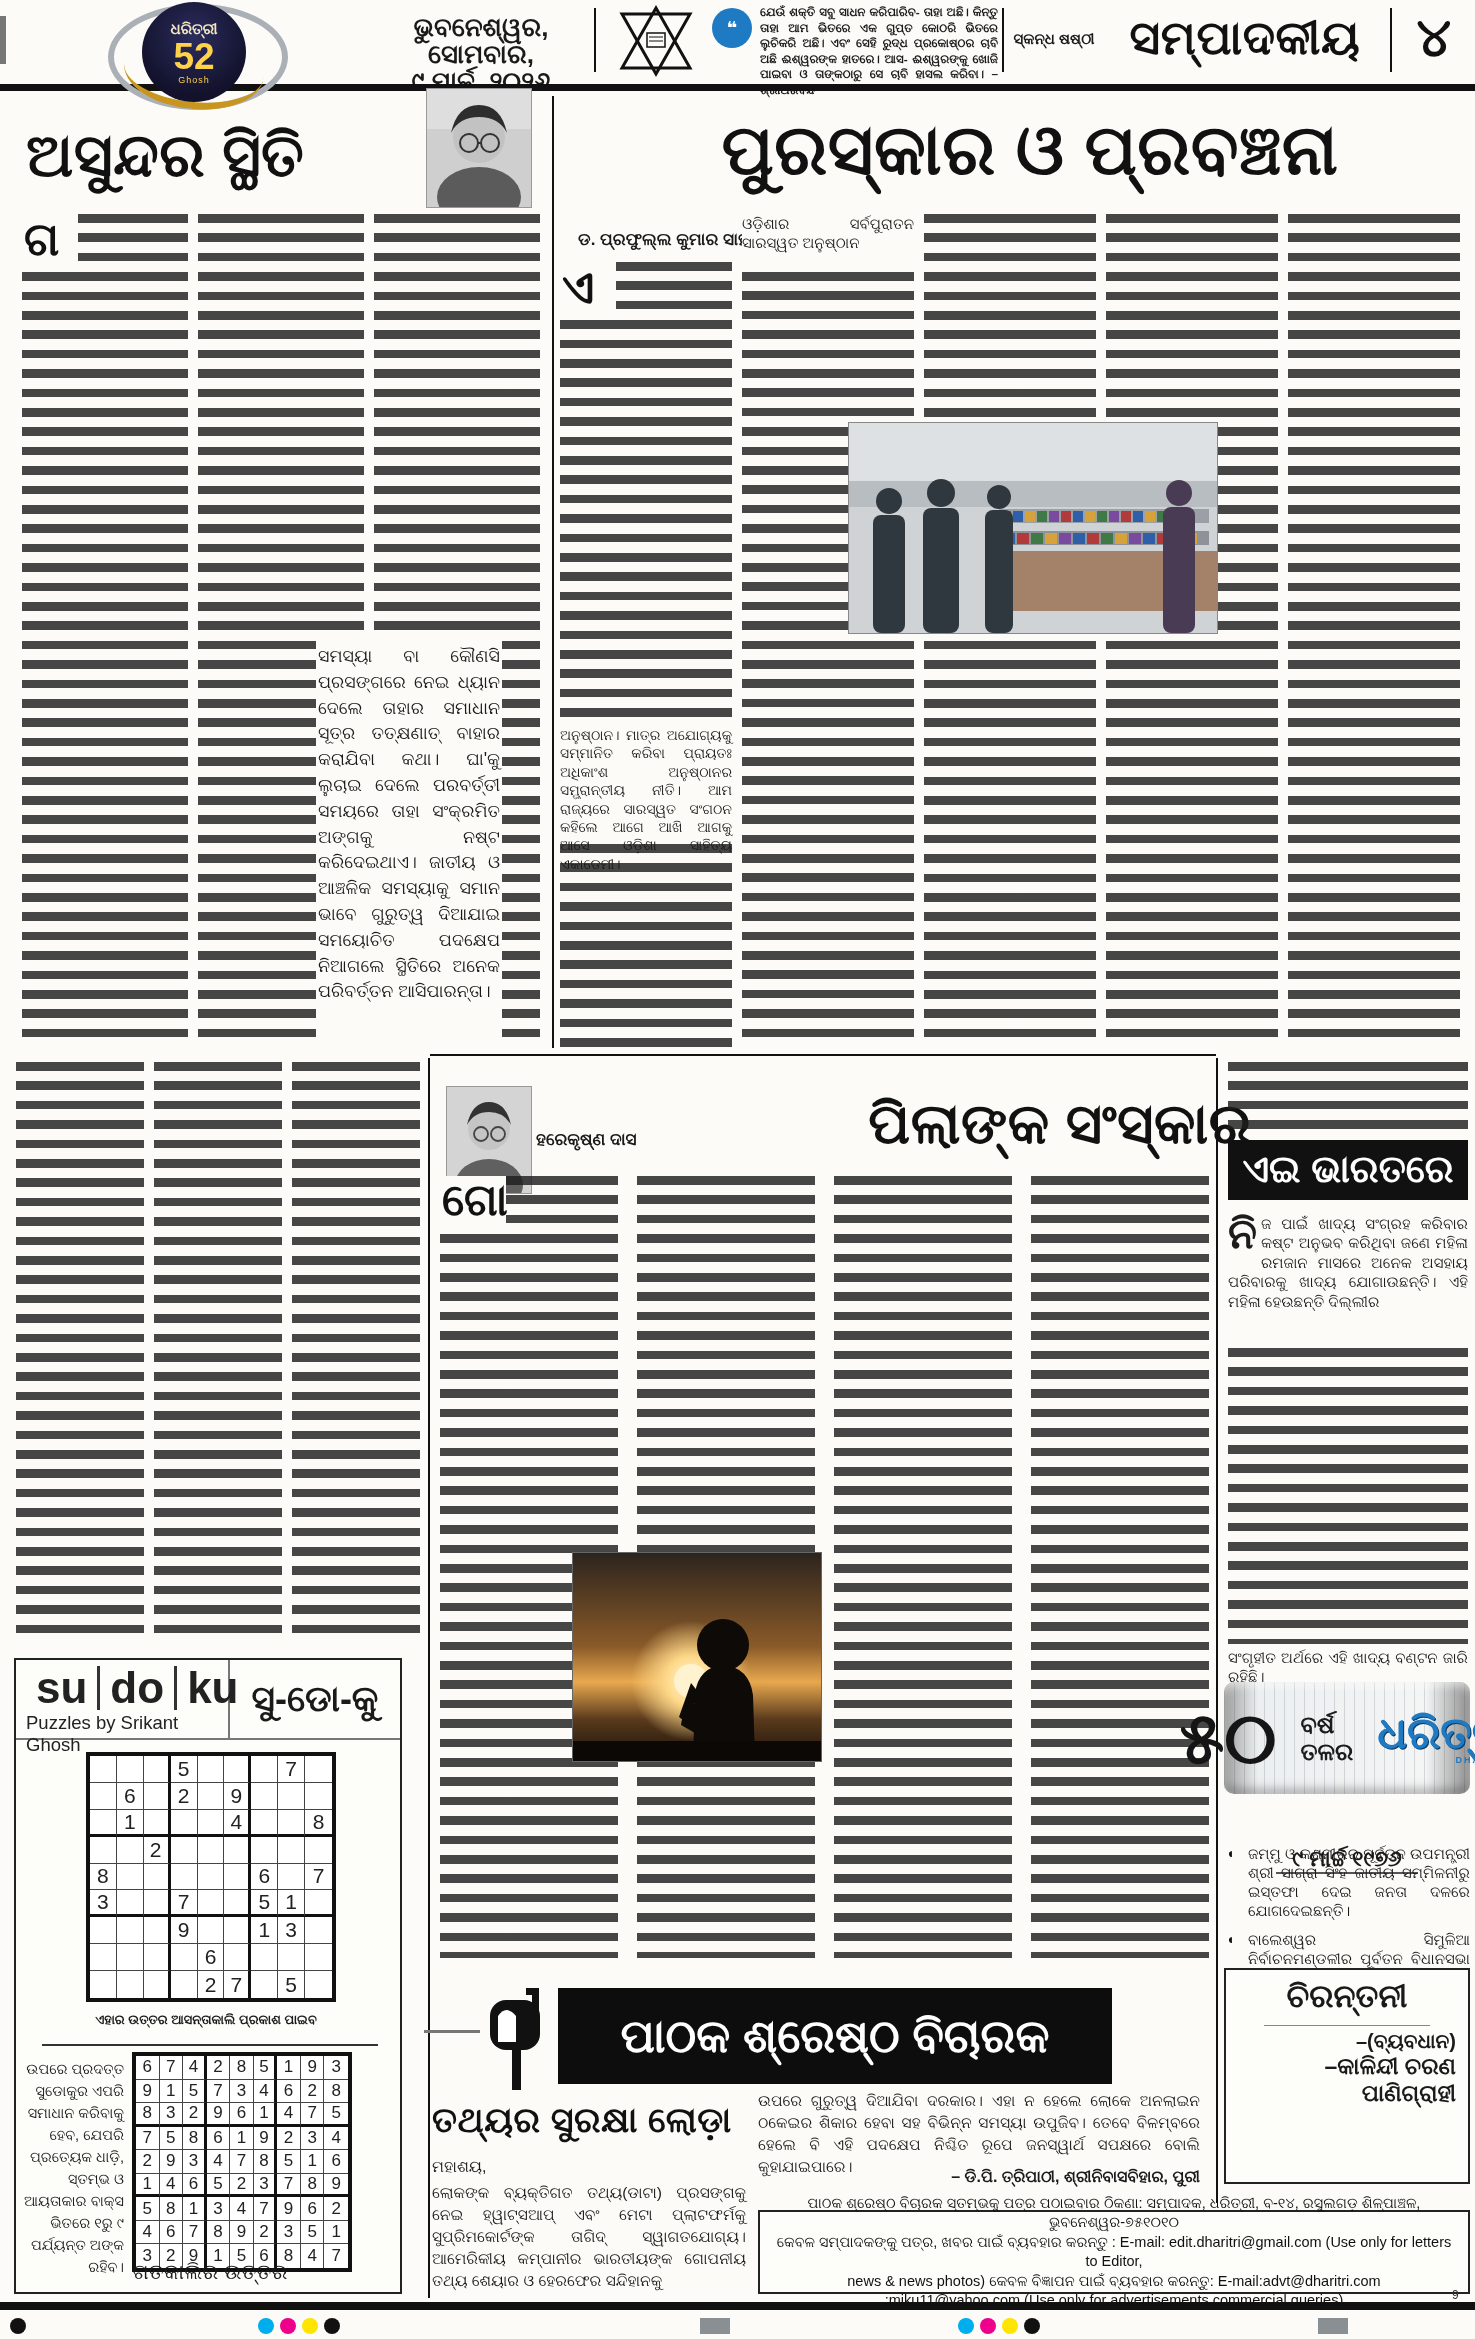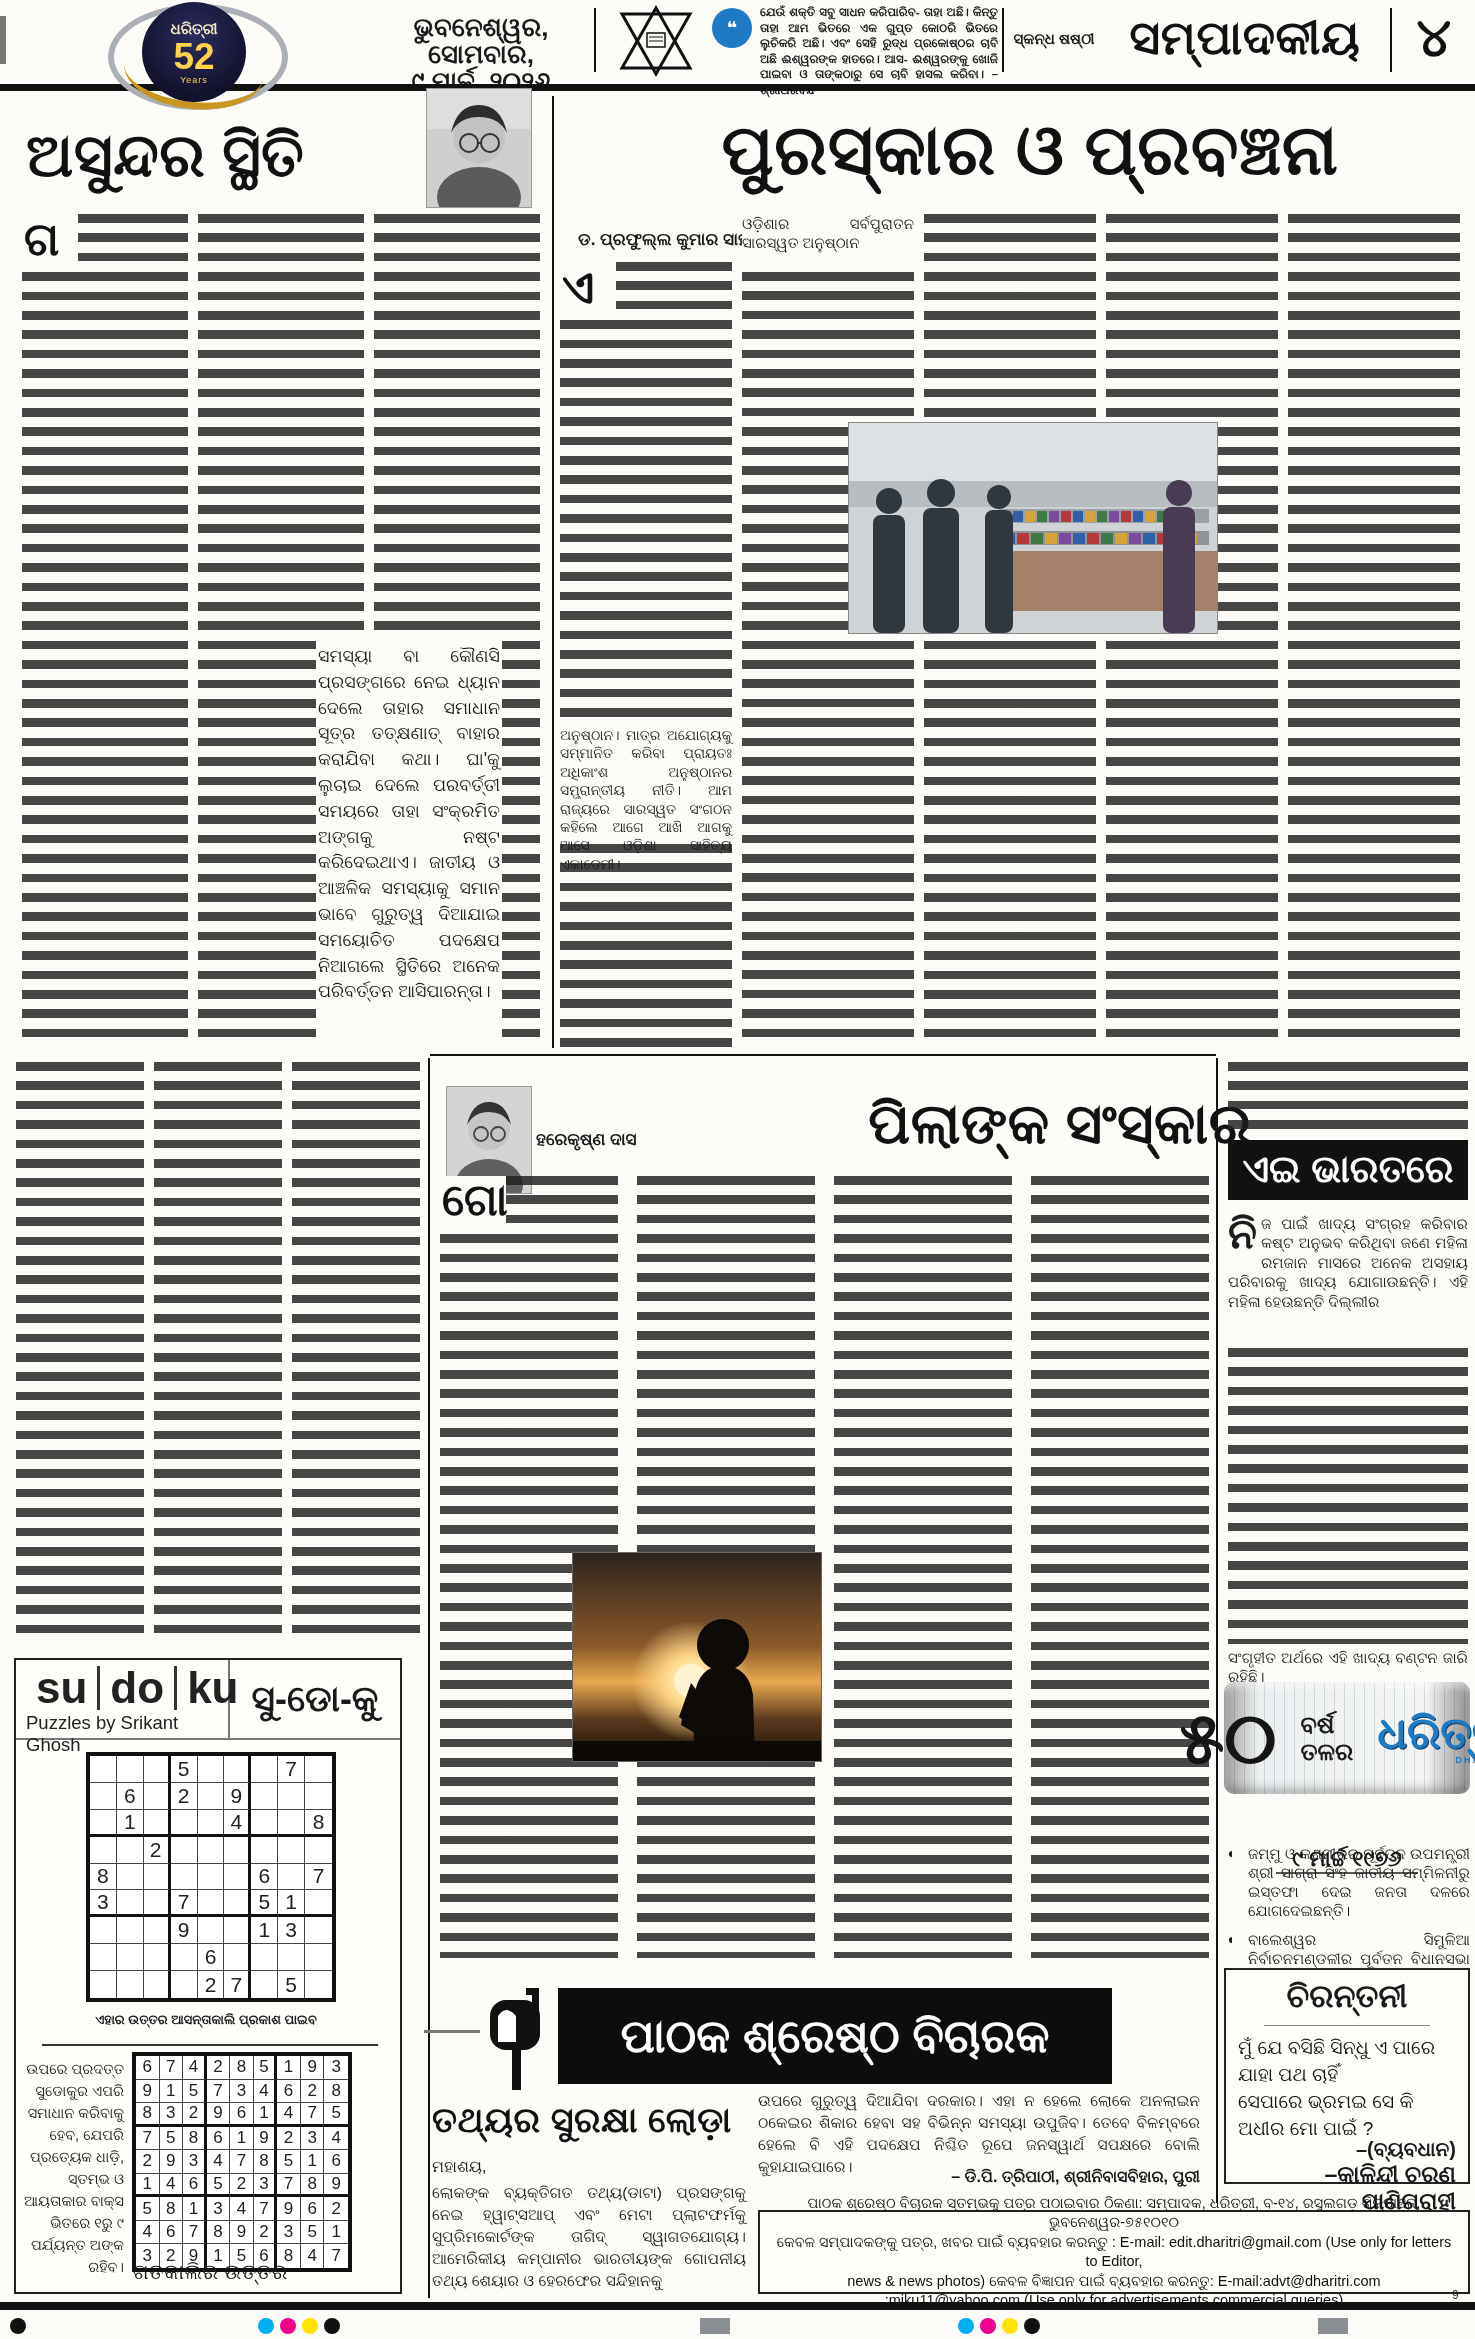--- a/index.html
+++ b/index.html
@@ -43,21 +43,21 @@
 <div class="page">
 
   <div class="a grayrule" style="left:0;top:16px;width:6px;height:48px;"></div>
 
   <div class="a" style="left:100px;top:2px;width:200px;height:110px;z-index:6;">
     <div class="a ring" style="left:8px;top:2px;width:168px;height:94px;"></div>
     <div class="a wreath" style="left:24px;top:30px;width:140px;height:70px;transform:rotate(6deg);"></div>
     <div class="a badge" style="left:42px;top:0;width:104px;height:100px;">
       <span style="font-size:15px;font-weight:bold;color:#f3e7c3;">ଧରିତ୍ରୀ</span>
       <span style="font-size:37px;font-weight:bold;line-height:1;">52</span>
-      <span style="font-size:9px;letter-spacing:1px;">Years</span>
+      <span style="font-size:9px;letter-spacing:1px;">Ghosh</span>
     </div>
   </div>
 
   <div class="a center" style="left:376px;top:14px;width:210px;font-weight:bold;font-size:26px;line-height:27px;">
     <div>ଭୁବନେଶ୍ୱର, ସୋମବାର,</div>
     <div>୯ ମାର୍ଚ୍ଚ, ୨୦୨୬</div>
   </div>
 
   <div class="a rule" style="left:594px;top:8px;width:2px;height:64px;"></div>
 
@@ -257,26 +257,20 @@
     <span style="display:inline-block;font-weight:bold;font-size:22px;border-bottom:2px solid #555;padding:0 16px 0;margin-top:44px;">୯ ମାର୍ଚ୍ଚ ୧୯୭୬</span>
   </div>
 
   <div class="a" style="left:1226px;top:1844px;width:244px;">
       <div class="bullet">ଜମ୍ମୁ ଓ କଶ୍ମୀରର ପୂର୍ବତନ ଉପମନ୍ତ୍ରୀ ଶ୍ରୀ ସାଗ୍ରା ସିଂହ ଜାତୀୟ ସମ୍ମିଳନୀରୁ ଇସ୍ତଫା ଦେଇ ଜନତା ଦଳରେ ଯୋଗଦେଇଛନ୍ତି।</div>
       <div class="bullet">ବାଲେଶ୍ୱର ସିମୁଳିଆ ନିର୍ବାଚନମଣ୍ଡଳୀର ପୂର୍ବତନ ବିଧାନସଭା ସଭ୍ୟ ଶ୍ରୀ ଉଦ୍ଧବ ଚରଣ ଜେନାଙ୍କ କଂଗ୍ରେସ ଦଳରୁ ଇସ୍ତଫା ପ୍ରଦାନ।</div>
     </div>
 
   <div class="a bx" style="left:1224px;top:1968px;width:246px;height:216px;padding:8px 12px;">
     <div class="center" style="font-size:32px;font-weight:bold;border-bottom:1px solid #888;padding-bottom:10px;margin:0 26px 8px;">ଚିରନ୍ତନୀ</div>
-    <div>
-        <div class="poemline">ମୁଁ ଯେ ବସିଛି ସିନ୍ଧୁ ଏ ପାରେ</div>
-        <div class="poemline">ଯାହା ପଥ ଚାହିଁ</div>
-        <div class="poemline">ସେପାରେ ଭ୍ରମଇ ସେ କି</div>
-        <div class="poemline">ଅଧୀର ମୋ ପାଇଁ ?</div>
-      </div>
     <div style="text-align:right;font-weight:bold;font-size:20px;margin-top:-4px;">–(ବ୍ୟବଧାନ)</div>
     <div style="text-align:right;font-weight:bold;font-size:23px;">–କାଳିନ୍ଦୀ ଚରଣ ପାଣିଗ୍ରାହୀ</div>
   </div>
 
   <div class="a bx" style="left:14px;top:1658px;width:388px;height:636px;">
     <div style="position:absolute;left:0;top:0;width:100%;height:80px;border-bottom:2px solid #777;display:flex;box-sizing:border-box;">
       <div style="width:214px;border-right:2px solid #777;box-sizing:border-box;padding:6px 0 0 10px;">
         <div style="display:flex;align-items:center;">
             <div class="sdk-seg">su</div>
             <div class="sdk-seg">do</div>

